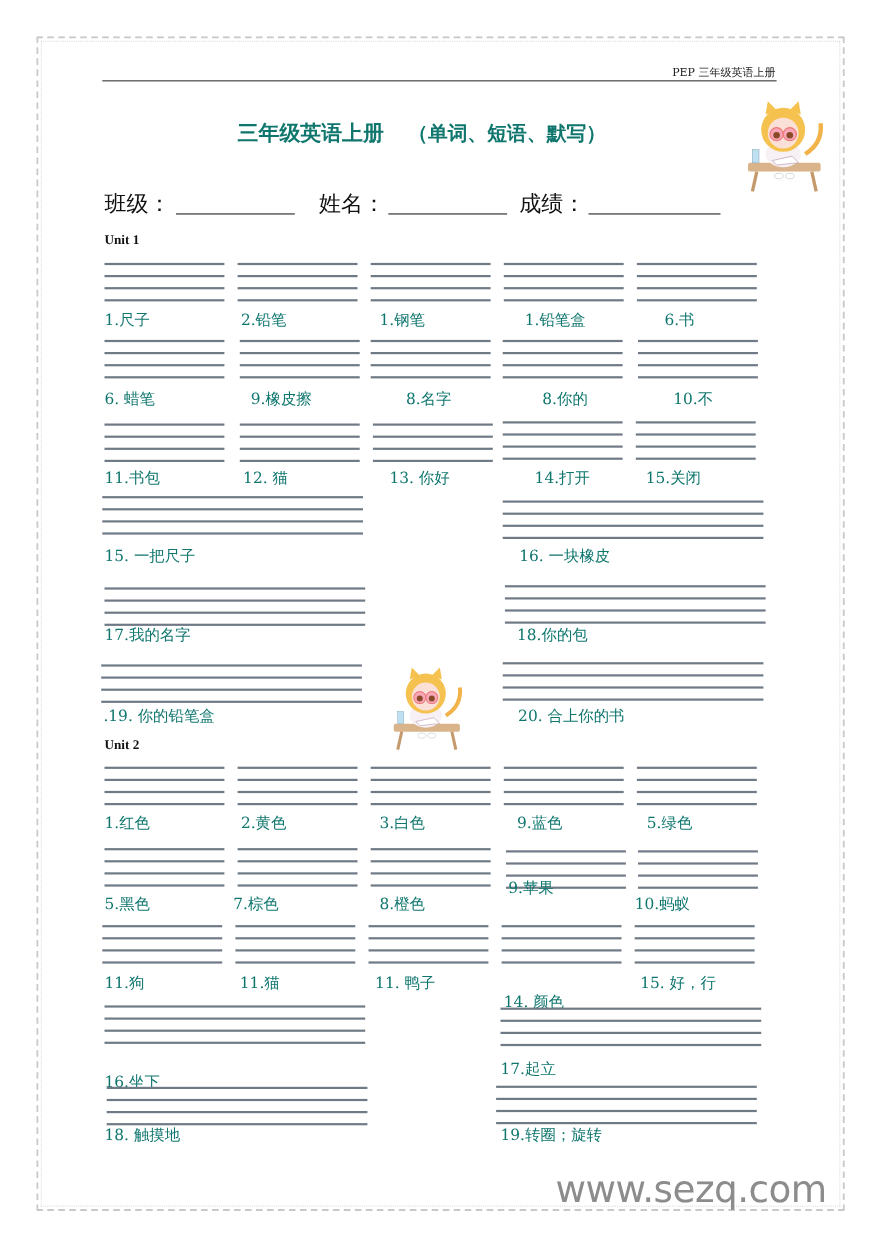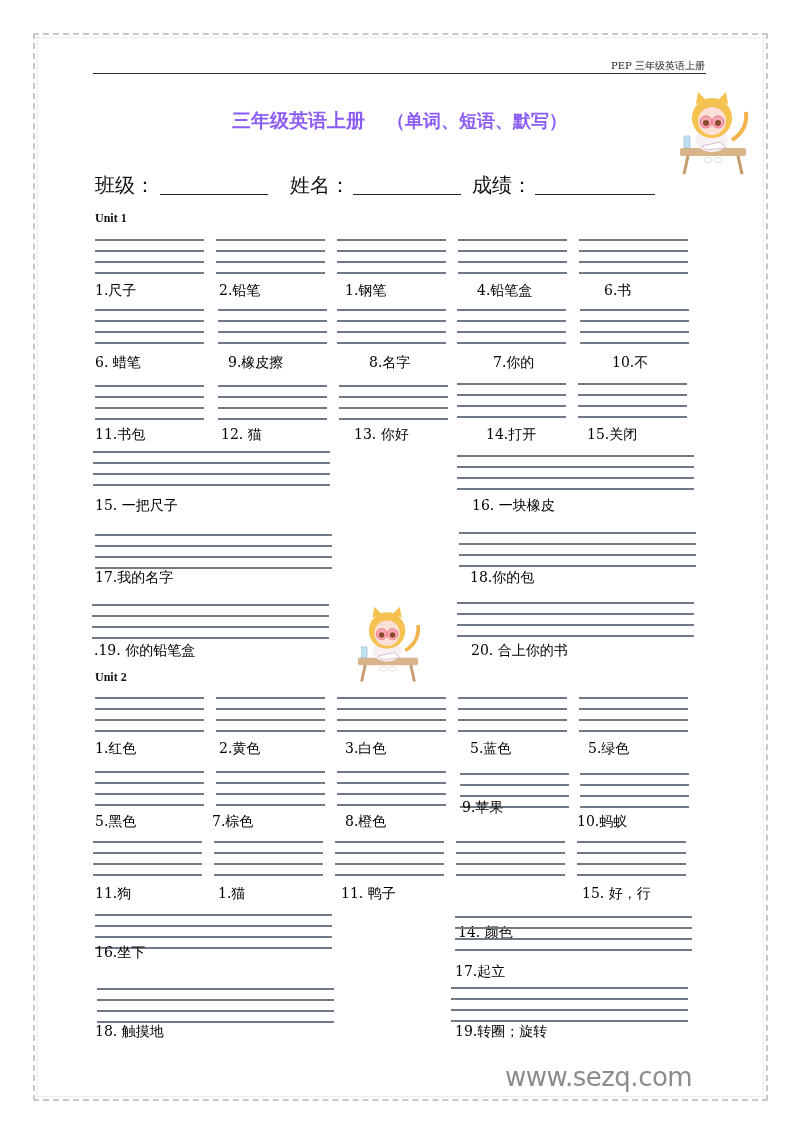--- a/index.html
+++ b/index.html
@@ -19,22 +19,22 @@
   .header-text {
     position: absolute; top: 59px; left: 575px; width: 130px; text-align: right;
     font-size: 10px; color: #222;
   }
   .header-rule {
     position: absolute; top: 73px; left: 93px; width: 613px; height: 0;
     border-top: 1.5px solid #333;
   }
 
   .title {
-    position: absolute; top: 108px; left: 232px;
-    font-size: 19px; font-weight: bold; color: #8b5cf6; white-space: nowrap;
+    position: absolute; top: 108px; left: 216px;
+    font-size: 19px; font-weight: bold; color: #0f766e; white-space: nowrap;
   }
   .title .sub { font-weight: bold; margin-left: 22px; font-size: 18px; }
 
   .mascot {
     position: absolute; width: 90px; height: 90px;
   }
   .mascot-top { left: 668px; top: 90px; }
   .mascot-mid { left: 347px; top: 603px; width: 82px; height: 86px; }
 
   .info-row {
@@ -57,27 +57,27 @@
   .lines span {
     position: absolute; left: 0; right: 0; height: 0;
     border-top: 2px solid #6f7a86;
   }
   .lines span:nth-child(1) { top: 0; }
   .lines span:nth-child(2) { top: 11px; }
   .lines span:nth-child(3) { top: 22px; }
   .lines span:nth-child(4) { top: 33px; }
 
   .label {
-    position: absolute; font-size: 14px; white-space: nowrap; color: #000000;
+    position: absolute; font-size: 14px; white-space: nowrap; color: #0f766e;
   }
 
   .watermark {
     position: absolute; left: 505px; top: 1062px;
     font-family: "DejaVu Sans", "Liberation Sans", sans-serif;
-    font-size: 26px; color: #8c8c8c; letter-spacing: -0.5px;
+    font-size: 34px; color: #8c8c8c; letter-spacing: -0.5px;
   }
 </style>
 </head>
 <body>
 
 <div class="page-frame"></div>
 
 <div class="header-text">PEP 三年级英语上册</div>
 <div class="header-rule"></div>
 
@@ -143,21 +143,21 @@
 <div class="lines" style="top:239px;left:579px;width:109px">
     <span></span>
     <span></span>
     <span></span>
     <span></span>
   </div>
 
 <div class="label" style="top:282px;left:95px">1.尺子</div>
 <div class="label" style="top:282px;left:219px">2.铅笔</div>
 <div class="label" style="top:282px;left:345px">1.钢笔</div>
-<div class="label" style="top:282px;left:477px">4.铅笔盒</div>
+<div class="label" style="top:282px;left:477px">1.铅笔盒</div>
 <div class="label" style="top:282px;left:604px">6.书</div>
 
 <div class="lines" style="top:309px;left:95px;width:109px">
     <span></span>
     <span></span>
     <span></span>
     <span></span>
   </div>
 <div class="lines" style="top:309px;left:218px;width:109px">
     <span></span>
@@ -180,21 +180,21 @@
 <div class="lines" style="top:309px;left:580px;width:109px">
     <span></span>
     <span></span>
     <span></span>
     <span></span>
   </div>
 
 <div class="label" style="top:354px;left:95px">6. 蜡笔</div>
 <div class="label" style="top:354px;left:228px">9.橡皮擦</div>
 <div class="label" style="top:354px;left:369px">8.名字</div>
-<div class="label" style="top:354px;left:493px">7.你的</div>
+<div class="label" style="top:354px;left:493px">8.你的</div>
 <div class="label" style="top:354px;left:612px">10.不</div>
 
 <div class="lines" style="top:385px;left:95px;width:109px">
     <span></span>
     <span></span>
     <span></span>
     <span></span>
   </div>
 <div class="lines" style="top:385px;left:218px;width:109px">
     <span></span>
@@ -321,21 +321,21 @@
 <div class="lines" style="top:697px;left:579px;width:109px">
     <span></span>
     <span></span>
     <span></span>
     <span></span>
   </div>
 
 <div class="label" style="top:740px;left:95px">1.红色</div>
 <div class="label" style="top:740px;left:219px">2.黄色</div>
 <div class="label" style="top:740px;left:345px">3.白色</div>
-<div class="label" style="top:740px;left:470px">5.蓝色</div>
+<div class="label" style="top:740px;left:470px">9.蓝色</div>
 <div class="label" style="top:740px;left:588px">5.绿色</div>
 
 <div class="lines" style="top:771px;left:95px;width:109px">
     <span></span>
     <span></span>
     <span></span>
     <span></span>
   </div>
 <div class="lines" style="top:771px;left:216px;width:109px">
     <span></span>
@@ -393,38 +393,38 @@
     <span></span>
   </div>
 <div class="lines" style="top:841px;left:577px;width:109px">
     <span></span>
     <span></span>
     <span></span>
     <span></span>
   </div>
 
 <div class="label" style="top:885px;left:95px">11.狗</div>
-<div class="label" style="top:885px;left:218px">1.猫</div>
+<div class="label" style="top:885px;left:218px">11.猫</div>
 <div class="label" style="top:885px;left:341px">11. 鸭子</div>
-<div class="label" style="top:924px;left:458px">14. 颜色</div>
+<div class="label" style="top:902px;left:458px">14. 颜色</div>
 <div class="label" style="top:885px;left:582px">15. 好，行</div>
 
 <div class="lines" style="top:914px;left:95px;width:237px">
     <span></span>
     <span></span>
     <span></span>
     <span></span>
   </div>
 <div class="lines" style="top:916px;left:455px;width:237px">
     <span></span>
     <span></span>
     <span></span>
     <span></span>
   </div>
-<div class="label" style="top:944px;left:95px">16.坐下</div>
+<div class="label" style="top:975px;left:95px">16.坐下</div>
 <div class="label" style="top:963px;left:455px">17.起立</div>
 
 <div class="lines" style="top:988px;left:97px;width:237px">
     <span></span>
     <span></span>
     <span></span>
     <span></span>
   </div>
 <div class="lines" style="top:987px;left:451px;width:237px">
     <span></span>

